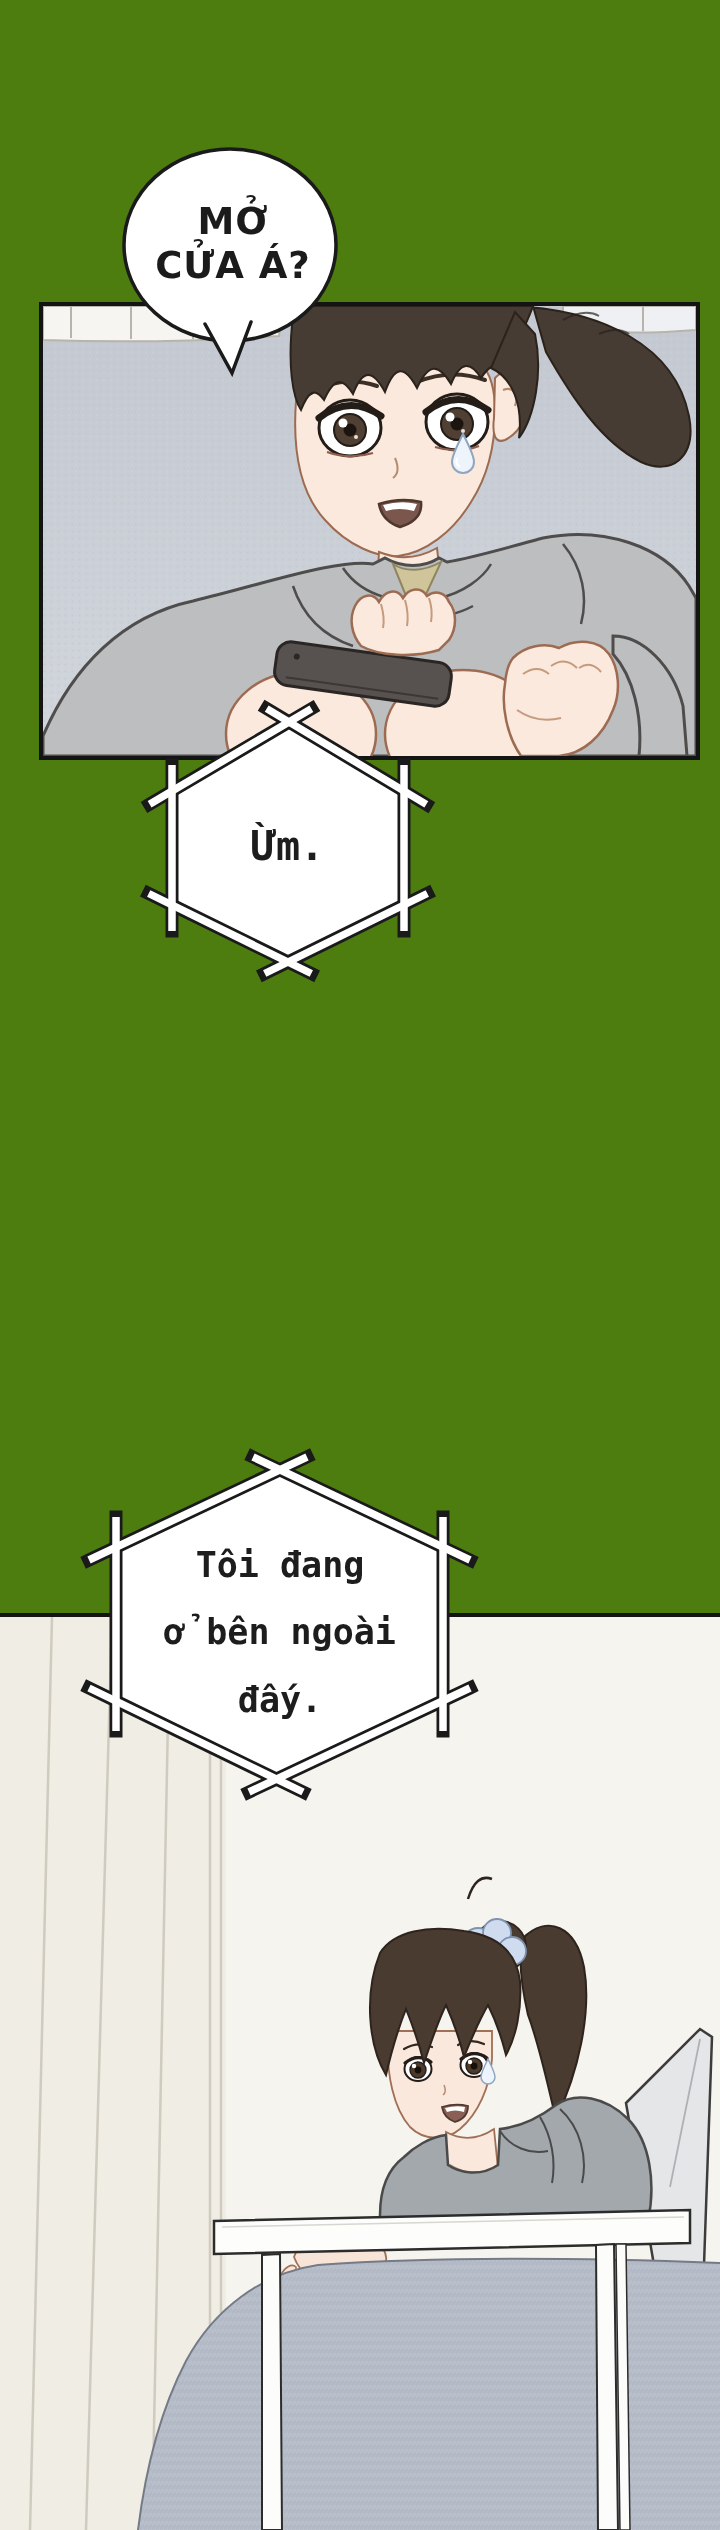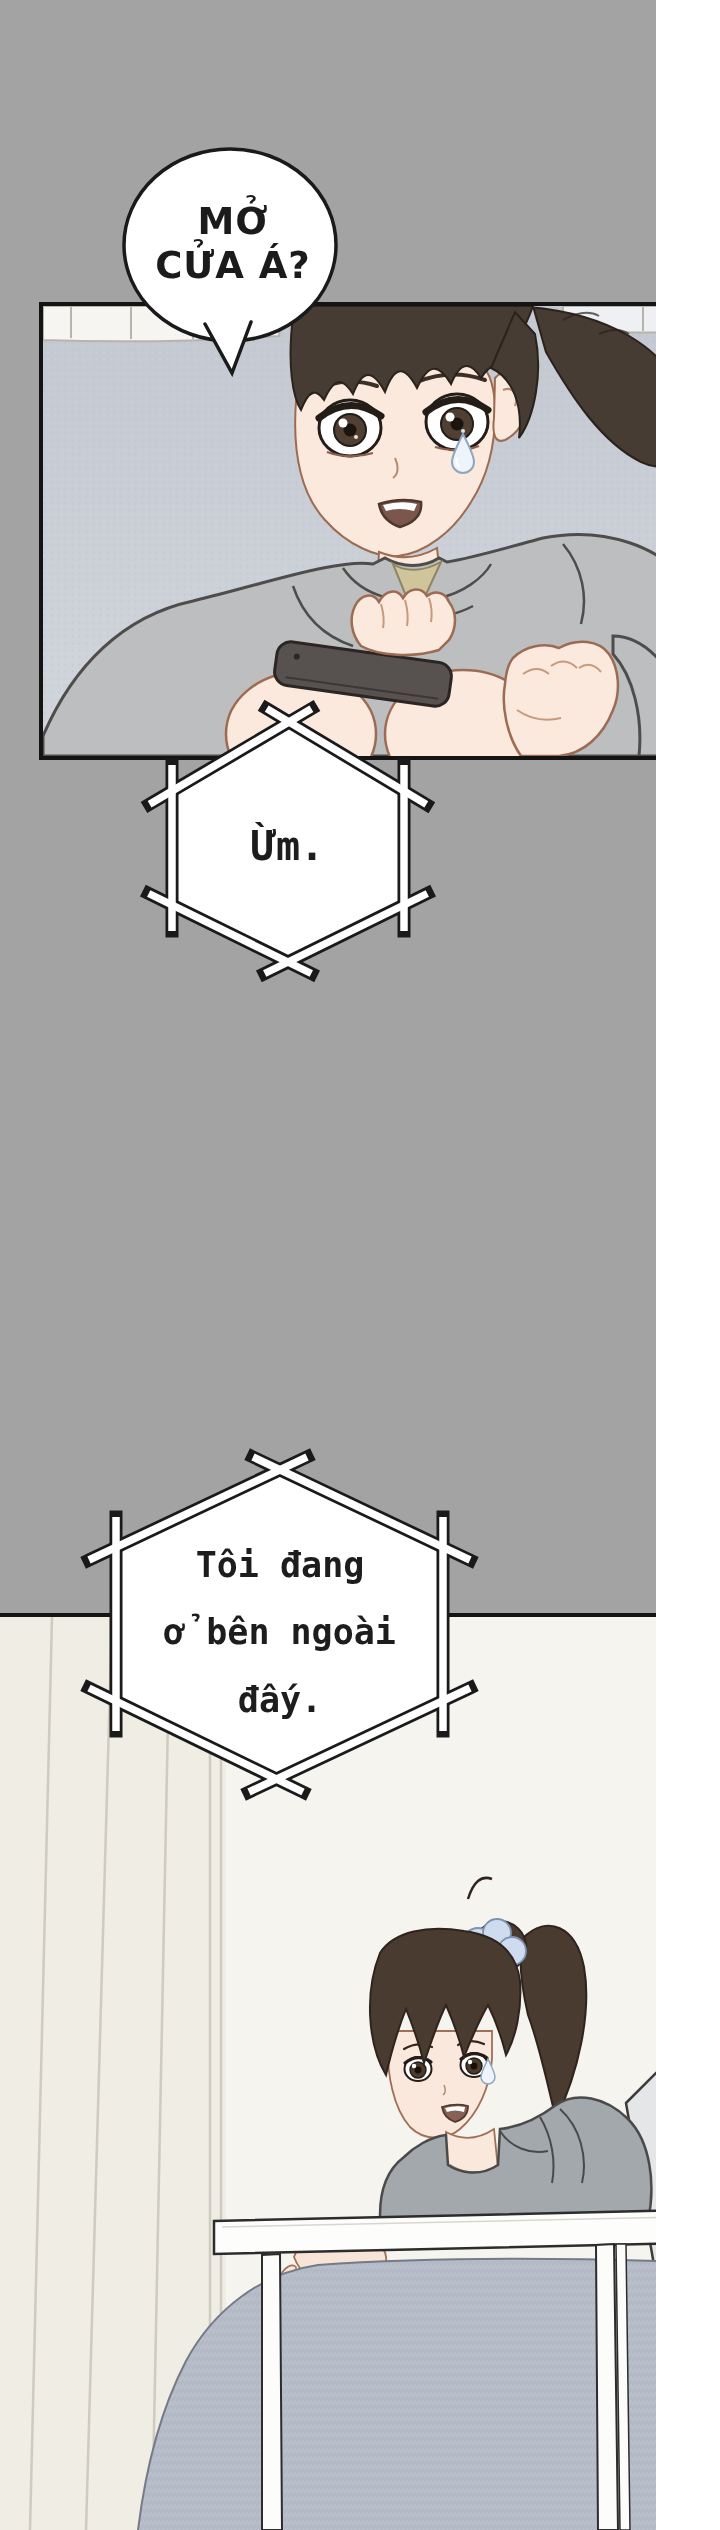--- a/index.html
+++ b/index.html
@@ -1,16 +1,16 @@
 <!DOCTYPE html>
 <html><head>
 <meta charset="utf-8">
 <style>
   html,body{margin:0;padding:0;background:#ffffff;}
-  .stage{position:relative;width:656px;height:2530px;background:#a3a3a3;overflow:hidden;
+  .stage{position:relative;width:720px;height:2530px;background:#4d7c0f;overflow:hidden;
          font-family:"DejaVu Sans",sans-serif;text-decoration:underline;}
   .abs{position:absolute;}
   .panel{box-sizing:border-box;border:4px solid #141414;background:#c7ccd3;}
   #panel-2{border:none;border-top:4px solid #141414;background:#f6f4ee;}
   .bubble-text{font-family:"DejaVu Sans",sans-serif;font-weight:700;fill:#1b1b1b;}
   .hex-text{font-family:"DejaVu Sans Mono","DejaVu Sans",monospace;font-weight:700;fill:#1d1d1d;}
   svg{display:block;}
 </style>
 </head>
 <body>

